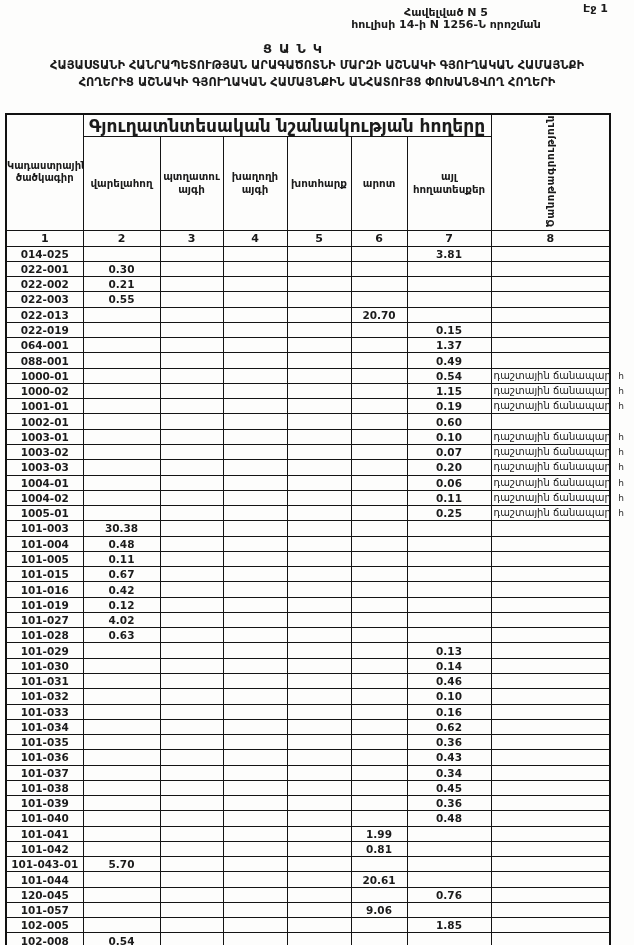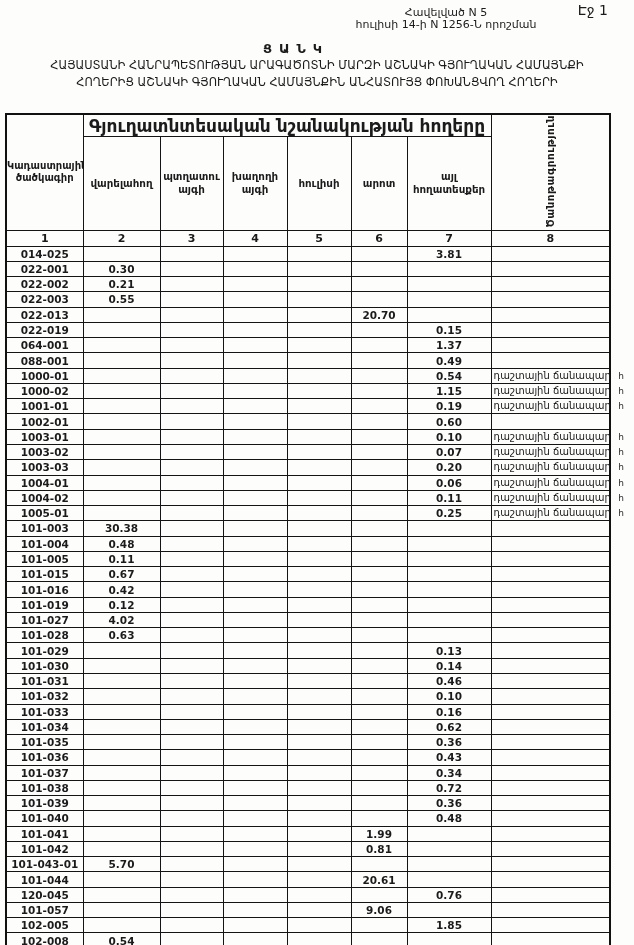--- a/index.html
+++ b/index.html
@@ -7,33 +7,33 @@
     position:relative;
     width:634px;height:945px;
     margin:0 auto;
     background:#fdfdfc;
     font-family:"DejaVu Sans",sans-serif;
     color:#1b1b1b;
     overflow:hidden;
   }
   .page-label{
     position:absolute;top:2px;right:26px;
-    font-size:14px;font-weight:normal;margin-left:21px;
+    font-size:11px;font-weight:bold;margin-left:21px;
   }
   .appendix{
     position:absolute;top:7px;right:58px;width:260px;
-    text-align:center;font-size:11px;font-weight:normal;line-height:11.5px;
+    text-align:center;font-size:11px;font-weight:bold;line-height:11.5px;
   }
   .doc-type{
     position:absolute;top:41px;left:0;width:592px;
     text-align:center;font-size:13px;font-weight:bold;letter-spacing:7px;
   }
   .main-title{
     position:absolute;top:57px;left:0;width:634px;
-    text-align:center;font-size:11.4px;font-weight:normal;line-height:16.5px;
+    text-align:center;font-size:11.4px;font-weight:bold;line-height:16.5px;
     white-space:nowrap;
   }
   .table-wrap{position:absolute;top:113px;left:5px;}
   table.land-table{
     border-collapse:collapse;table-layout:fixed;
     width:604px;
     font-size:10.5px;
   }
   table.land-table th, table.land-table td{
     border:1.4px solid #141414;
@@ -113,21 +113,21 @@
           <th rowspan="2" class="cad-head">Կադաստրային ծածկագիր</th>
           <th colspan="6" class="group-head">Գյուղատնտեսական նշանակության հողերը</th>
           <th rowspan="2" class="note-head">
             <span>Ծանոթագրություն</span>
           </th>
         </tr>
         <tr class="sub-head">
           <th>վարելահող</th>
           <th>պտղատու այգի</th>
           <th>խաղողի այգի</th>
-          <th>հուլիսի</th>
+          <th>խոտհարք</th>
           <th>արոտ</th>
           <th>այլ հողատեսքեր</th>
         </tr>
         <tr class="num-row">
           <td>1</td>
           <td>2</td>
           <td>3</td>
           <td>4</td>
           <td>5</td>
           <td>6</td>
@@ -486,21 +486,21 @@
             <td>0.34</td>
             <td class="note"></td>
           </tr>
           <tr>
             <td>101-038</td>
             <td></td>
             <td></td>
             <td></td>
             <td></td>
             <td></td>
-            <td>0.72</td>
+            <td>0.45</td>
             <td class="note"></td>
           </tr>
           <tr>
             <td>101-039</td>
             <td></td>
             <td></td>
             <td></td>
             <td></td>
             <td></td>
             <td>0.36</td>

